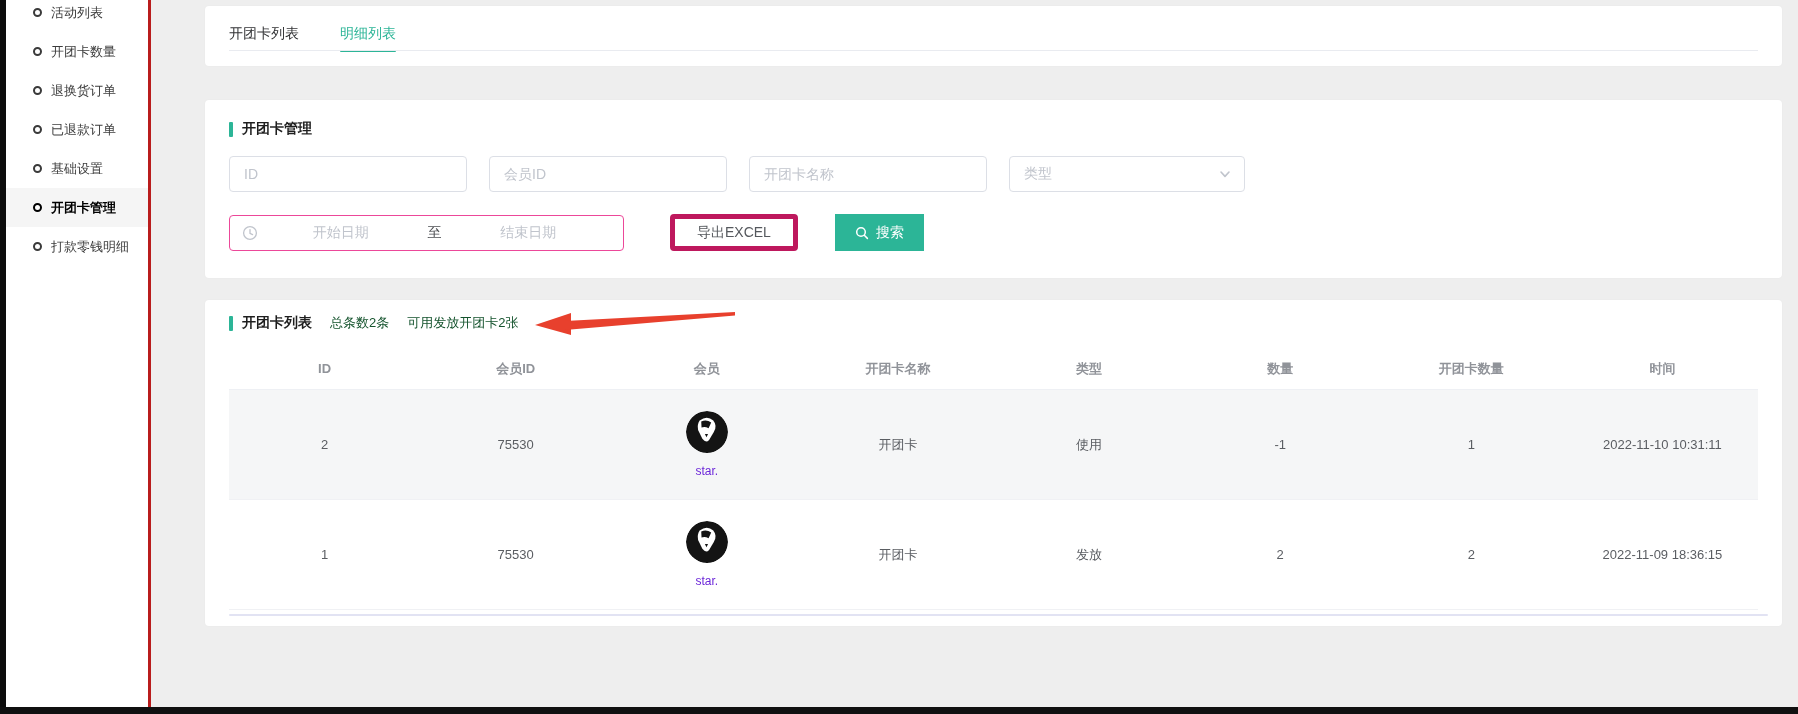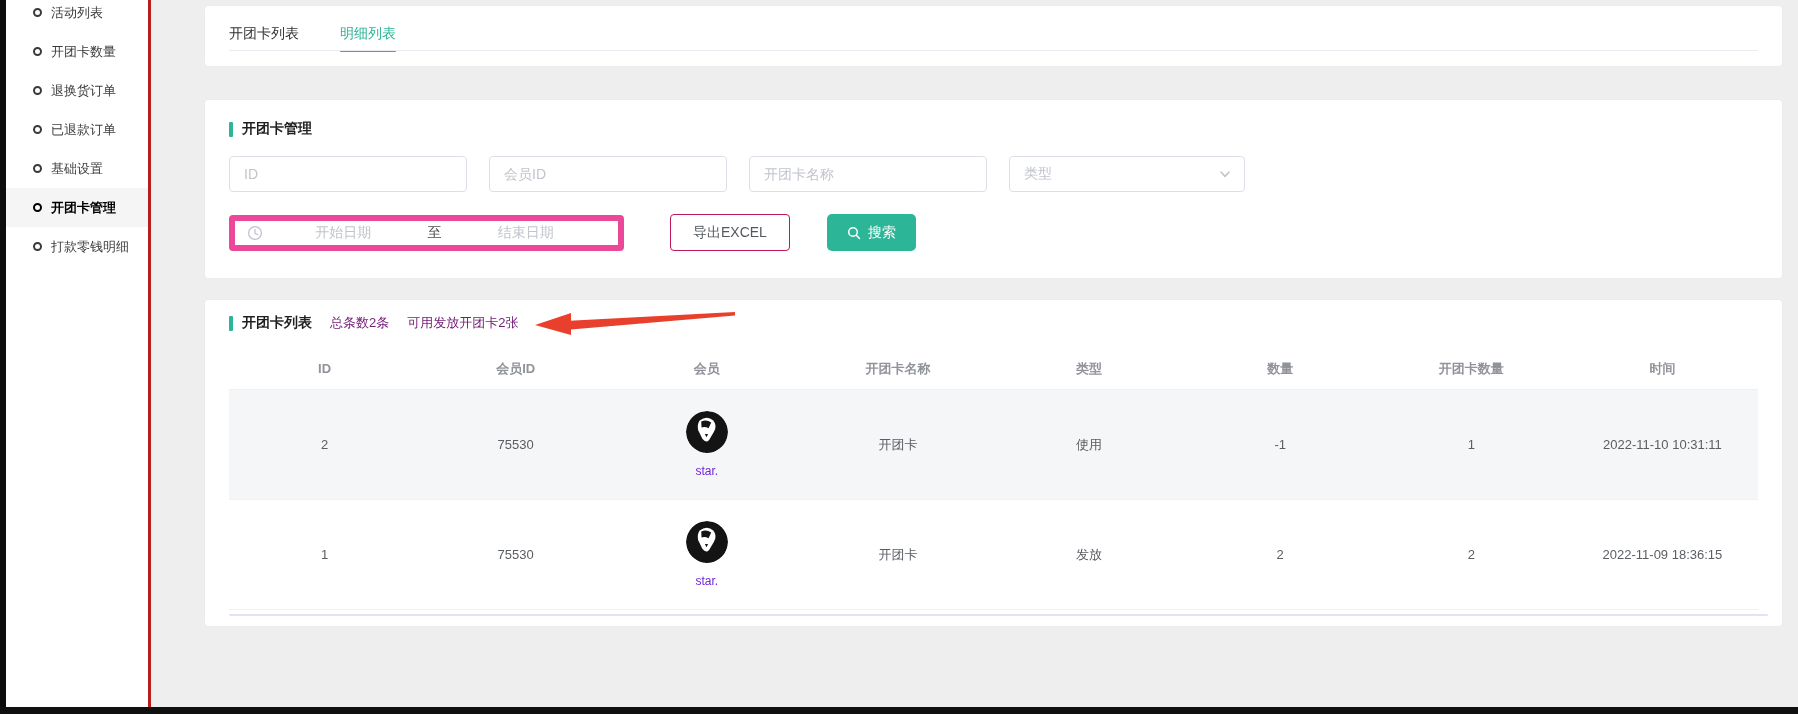--- a/index.html
+++ b/index.html
@@ -47,52 +47,52 @@
   .tab.active { color:var(--accent); }
   .tab .tab-underline {
     position:absolute; left:0; right:0; bottom:0; height:2px;
     background:var(--accent); border-radius:1px;
   }
   .tab-divider { position:absolute; left:24px; right:24px; top:44px; height:1px; background:#e9ebf0; }
 
   
   .sec-title { display:flex; align-items:center; gap:9px; font-size:14px; font-weight:bold; color:#1f1f1f; }
   .sec-title .bar { width:4px; height:15px; background:var(--accent); border-radius:1px; flex:0 0 auto; }
-  .sec-title .muted { font-weight:normal; font-size:13px; color:#701a75; margin-left:9px;text-align:center; }
+  .sec-title .muted { font-weight:normal; font-size:13px; color:#14532d; margin-left:9px;text-align:center; }
 
   
   .card-filter { top:100px; height:178px; padding:20px 24px 0 24px; }
   .filter-row { display:flex; align-items:center; margin-top:18px; gap:22px; }
   .f-input {
     height:36px; width:238px; border:1px solid #dcdfe6; border-radius:4px;
     font-size:14px; padding:0 14px; color:#303133; outline:none;
     font-family:inherit; background:#fff;
   }
   .f-input::placeholder { color:#c0c4cc; }
   .f-select {
     height:36px; width:236px; border:1px solid #dcdfe6; border-radius:4px;
     display:flex; align-items:center; justify-content:space-between;
     padding:0 12px 0 14px; cursor:pointer; background:#fff;
   }
   .f-select .sel-ph { font-size:14px; color:#c0c4cc; }
   .filter-row2 { margin-top:22px; }
   .date-range {
-    height:36px; width:395px; border:6px solid #ec4899; border-radius:4px;
+    height:36px; width:395px; border:1px solid #ec4899; border-radius:4px;
     display:flex; align-items:center; padding:0 12px; background:#fff; cursor:text;
   }
   .date-range .ph { flex:1; text-align:center; font-size:14px; color:#c0c4cc; }
   .date-range .sep { font-size:14px; color:#4d4f53; padding:0 4px; }
   .btn-export {
     height:37px; margin-left:46px; padding:0 22px; background:#fff;
-    border:1px solid #be185d; border-radius:4px; font-size:14px; color:#55585d;
+    border:5px solid #be185d; border-radius:4px; font-size:14px; color:#55585d;
     cursor:pointer; font-family:inherit;
   }
   .btn-search {
     height:37px; margin-left:37px; padding:0 20px; background:var(--accent);
-    border:none; border-radius:5px; font-size:14px; color:#fff; cursor:pointer;
+    border:none; border-radius:0; font-size:14px; color:#fff; cursor:pointer;
     display:inline-flex; align-items:center; gap:7px; font-family:inherit;
   }
 
   
   .card-table { top:300px; height:326px; padding:14px 24px 0 24px; }
   .arrow-anno { position:absolute; left:330px; top:10px; width:200px; height:26px; }
 
   .t-grid { display:grid; grid-template-columns:repeat(8,1fr); }
   .thead { margin-top:16px; height:42px; align-items:center; border-bottom:1px solid #eef0f4; }
   .th { text-align:center; font-size:13px; font-weight:bold; color:#909399; }

